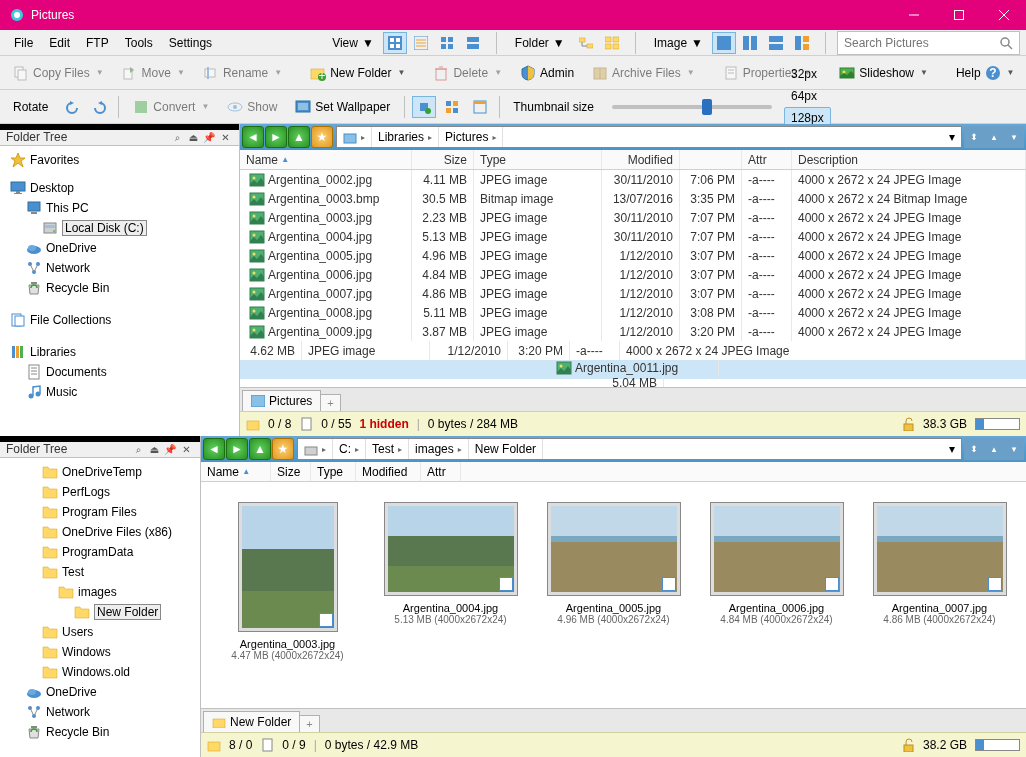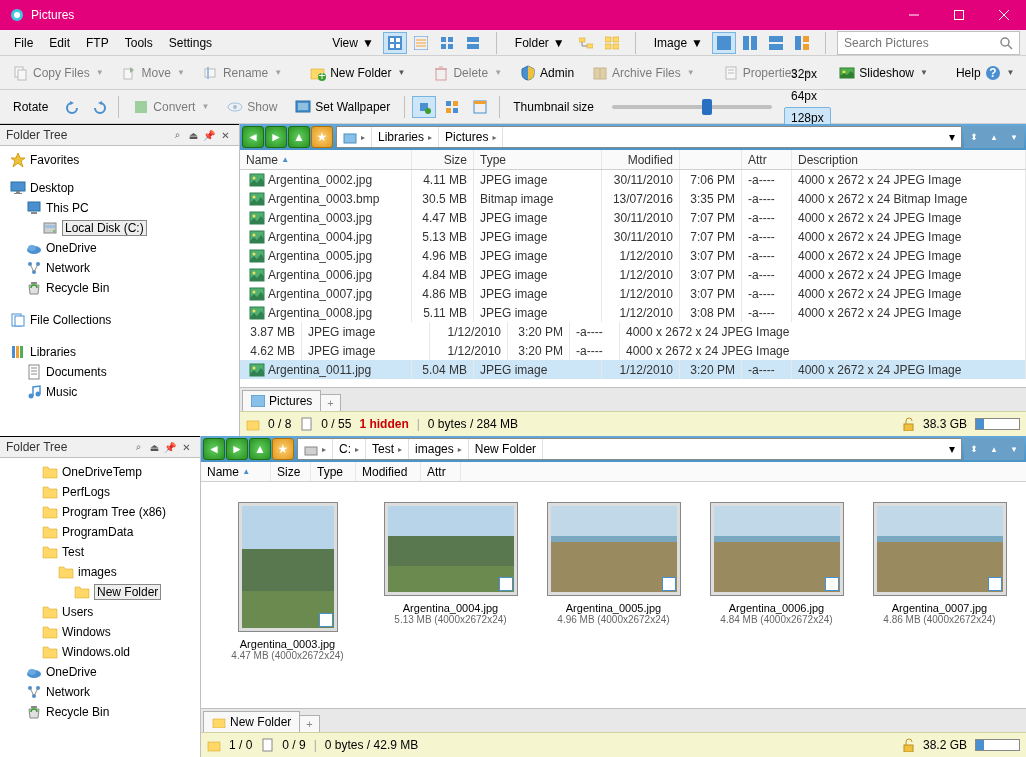--- a/index.html
+++ b/index.html
@@ -19,21 +19,21 @@
 .tbtn { display: flex; align-items: center; gap: 4px; padding: 3px 6px; border: 1px solid transparent; white-space: nowrap; border-radius: 2px; }
 .tbtn.disabled { opacity: 0.5; text-align: right; }
 .tbtn.sel { background: #cde6f7; border: 1px solid #7ab5e0; }
 .tsep { width: 1px; height: 22px; background: #c0c0c0; margin: 0 3px; }
 .tbtn .chev { font-size: 8px; color: #555; margin-left: 2px; }
 .searchbox { flex: 1; max-width: 260px; height: 24px; border: 1px solid #c0c0c0; background: white; display: flex; align-items: center; padding: 0 6px; }
 .searchbox input { border: none; outline: none; flex: 1; font-size: 12px; color: #777; }
 .main { flex: 1; display: flex; flex-direction: column; }
 .row { display: flex; height: 50%; }
 .foldertree { width: 240px; background: white; border-right: 1px solid #c0c0c0; display: flex; flex-direction: column; }
-.panehdr { background: #f0f0f0; border-bottom: 1px solid #c0c0c0; border-top: 1px solid #000000; height: 22px; display: flex; align-items: center; padding: 0 6px; font-size: 11px; color: #333; }
+.panehdr { background: #f0f0f0; border-bottom: 1px solid #c0c0c0; border-top: 6px solid #000000; height: 22px; display: flex; align-items: flex-start; padding: 0 6px; font-size: 11px; color: #333; }
 .panehdr .hspacer { flex: 1; }
 .panehdr .hicon { width: 15px; height: 15px; display: inline-flex; align-items: center; justify-content: center; margin-left: 1px; font-size: 10px; color: #555; }
 .tree { flex: 1; overflow: auto; padding: 4px 2px; }
 .tnode { display: flex; align-items: center; height: 20px; padding-left: 4px; white-space: nowrap; }
 .tnode.selbox .lbl { border: 1px solid #888; background: #eee; padding: 0 2px; }
 .tnode .ind { display: inline-block; }
 .tnode .ticon { width: 16px; height: 16px; margin-right: 4px; display: inline-flex; align-items: center; justify-content: center; }
 .tnode .lbl { font-size: 12px; }
 .filepane { flex: 1; display: flex; flex-direction: column; background: white; }
 .navbar { height: 26px; background: linear-gradient(#63a8d8,#4a94c8); display: flex; align-items: center; padding: 0 2px; }
@@ -49,21 +49,21 @@
 .col { padding: 0 6px; border-right: 1px solid #e8e8e8; height: 100%; display: flex; align-items: center; font-size: 12px; color: #333; }
 .col.name { width: 172px; }
 .col.size { width: 62px; justify-content: flex-end; }
 .col.type { width: 128px; }
 .col.mod { width: 78px; justify-content: flex-end; }
 .col.time { width: 62px; justify-content: flex-end; }
 .col.attr { width: 50px; }
 .col.desc { flex: 1; }
 .filelist { flex: 1; overflow: auto; }
 .frow { height: 19px; display: flex; align-items: center; }
-.frow.sel { background: #cde6f7; }
+.frow.sel { background: #cde6f7; flex-direction: column; }
 .frow .ficon { width: 16px; height: 16px; margin: 0 3px; }
 .tabstrip { height: 24px; background: #e8e8e8; border-top: 1px solid #c0c0c0; display: flex; align-items: flex-end; padding-left: 2px; }
 .tab { background: #f8f8f8; border: 1px solid #b0b0b0; border-bottom: none; padding: 3px 8px; display: flex; align-items: center; gap: 4px; margin-right: -1px; font-size: 11px; }
 .tab.add { padding: 2px 6px; color: #888;}
 .statusbar { height: 22px; background: #f5f5d0; border-top: 1px solid #d0d0a0; display: flex; align-items: center; padding: 12px 6px; font-size: 11px; gap: 8px; }
 .statusbar .ssep { color: #aaa; }
 .statusbar .hidden { color: #c00; font-weight: bold; }
 .statusbar .sspacer { flex: 1; }
 .diskbar { width: 45px; height: 12px; border: 1px solid #888; background: white; position: relative; }
 .diskbar .fill { position: absolute; left: 0; top: 0; bottom: 0; background: #4a90d0; }
@@ -598,21 +598,21 @@
             <div class="col name">
               <span class="ficon">
                 <svg class="ficon-pic" viewBox="0 0 16 16">
                   <rect x="1" y="2" width="14" height="12" fill="#50b070" stroke="#308050"></rect>
                   <circle cx="5" cy="6" r="1.5" fill="#f0e060"></circle>
                   <path d="M1 12 L5 8 L8 11 L12 6 L15 10 L15 14 L1 14 Z" fill="#308050"></path>
                 </svg>
               </span>
               <span>Argentina_0003.jpg</span>
             </div>
-            <div class="col size">4.47 MB</div>
+            <div class="col size">2.23 MB</div>
             <div class="col type">JPEG image</div>
             <div class="col mod">30/11/2010</div>
             <div class="col time">7:07 PM</div>
             <div class="col attr">-a----</div>
             <div class="col desc">4000 x 2672 x 24 JPEG Image</div>
           </div>
           <div class="frow">
             <div class="col name">
               <span class="ficon">
                 <svg class="ficon-pic" viewBox="0 0 16 16">
@@ -696,20 +696,30 @@
               <span>Argentina_0008.jpg</span>
             </div>
             <div class="col size">5.11 MB</div>
             <div class="col type">JPEG image</div>
             <div class="col mod">1/12/2010</div>
             <div class="col time">3:08 PM</div>
             <div class="col attr">-a----</div>
             <div class="col desc">4000 x 2672 x 24 JPEG Image</div>
           </div>
           <div class="frow">
+            <div class="col name">
+              <span class="ficon">
+                <svg class="ficon-pic" viewBox="0 0 16 16">
+                  <rect x="1" y="2" width="14" height="12" fill="#50b070" stroke="#308050"></rect>
+                  <circle cx="5" cy="6" r="1.5" fill="#f0e060"></circle>
+                  <path d="M1 12 L5 8 L8 11 L12 6 L15 10 L15 14 L1 14 Z" fill="#308050"></path>
+                </svg>
+              </span>
+              <span>Argentina_0009.jpg</span>
+            </div>
             <div class="col size">3.87 MB</div>
             <div class="col type">JPEG image</div>
             <div class="col mod">1/12/2010</div>
             <div class="col time">3:20 PM</div>
             <div class="col attr">-a----</div>
             <div class="col desc">4000 x 2672 x 24 JPEG Image</div>
           </div>
           <div class="frow">
             <div class="col size">4.62 MB</div>
             <div class="col type">JPEG image</div>
@@ -800,21 +810,30 @@
             </span>
             <span class="lbl">PerfLogs</span>
           </div>
           <div class="tnode">
             <span class="ind" style="width:36px"></span>
             <span class="ticon">
               <svg viewBox="0 0 16 16" width="16" height="16">
                 <path d="M1 3 L6 3 L7 5 L15 5 L15 14 L1 14 Z" class="fldr"></path>
               </svg>
             </span>
-            <span class="lbl">Program Tree (x86)</span>
+            <span class="lbl">Program Files</span>
+          </div>
+          <div class="tnode">
+            <span class="ind" style="width:36px"></span>
+            <span class="ticon">
+              <svg viewBox="0 0 16 16" width="16" height="16">
+                <path d="M1 3 L6 3 L7 5 L15 5 L15 14 L1 14 Z" class="fldr"></path>
+              </svg>
+            </span>
+            <span class="lbl">OneDrive Files (x86)</span>
           </div>
           <div class="tnode">
             <span class="ind" style="width:36px"></span>
             <span class="ticon">
               <svg viewBox="0 0 16 16" width="16" height="16">
                 <path d="M1 3 L6 3 L7 5 L15 5 L15 14 L1 14 Z" class="fldr"></path>
               </svg>
             </span>
             <span class="lbl">ProgramData</span>
           </div>
@@ -1000,21 +1019,21 @@
               <rect x="1" y="3" width="12" height="9" class="fldr"></rect>
             </svg>
             <span>New Folder</span>
           </div>
         <div class="tab add">+</div>
       </div>
       <div class="statusbar">
         <svg width="14" height="14">
             <rect x="1" y="4" width="12" height="9" class="fldr"></rect>
           </svg>
-        <span>1 / 0</span>
+        <span>8 / 0</span>
         <svg width="14" height="14">
             <rect x="3" y="1" width="9" height="12" fill="white" stroke="#888"></rect>
           </svg>
         <span>0 / 9</span>
         <span class="ssep">|</span>
         <span>0 bytes / 42.9 MB</span>
         <span class="sspacer"></span>
         <svg width="14" height="14">
             <rect x="3" y="7" width="9" height="7" fill="#f0c040" stroke="#c09020"></rect>
             <path d="M5 7 L5 4 A3 3 0 0 1 11 4" fill="none" stroke="#c09020"></path>

